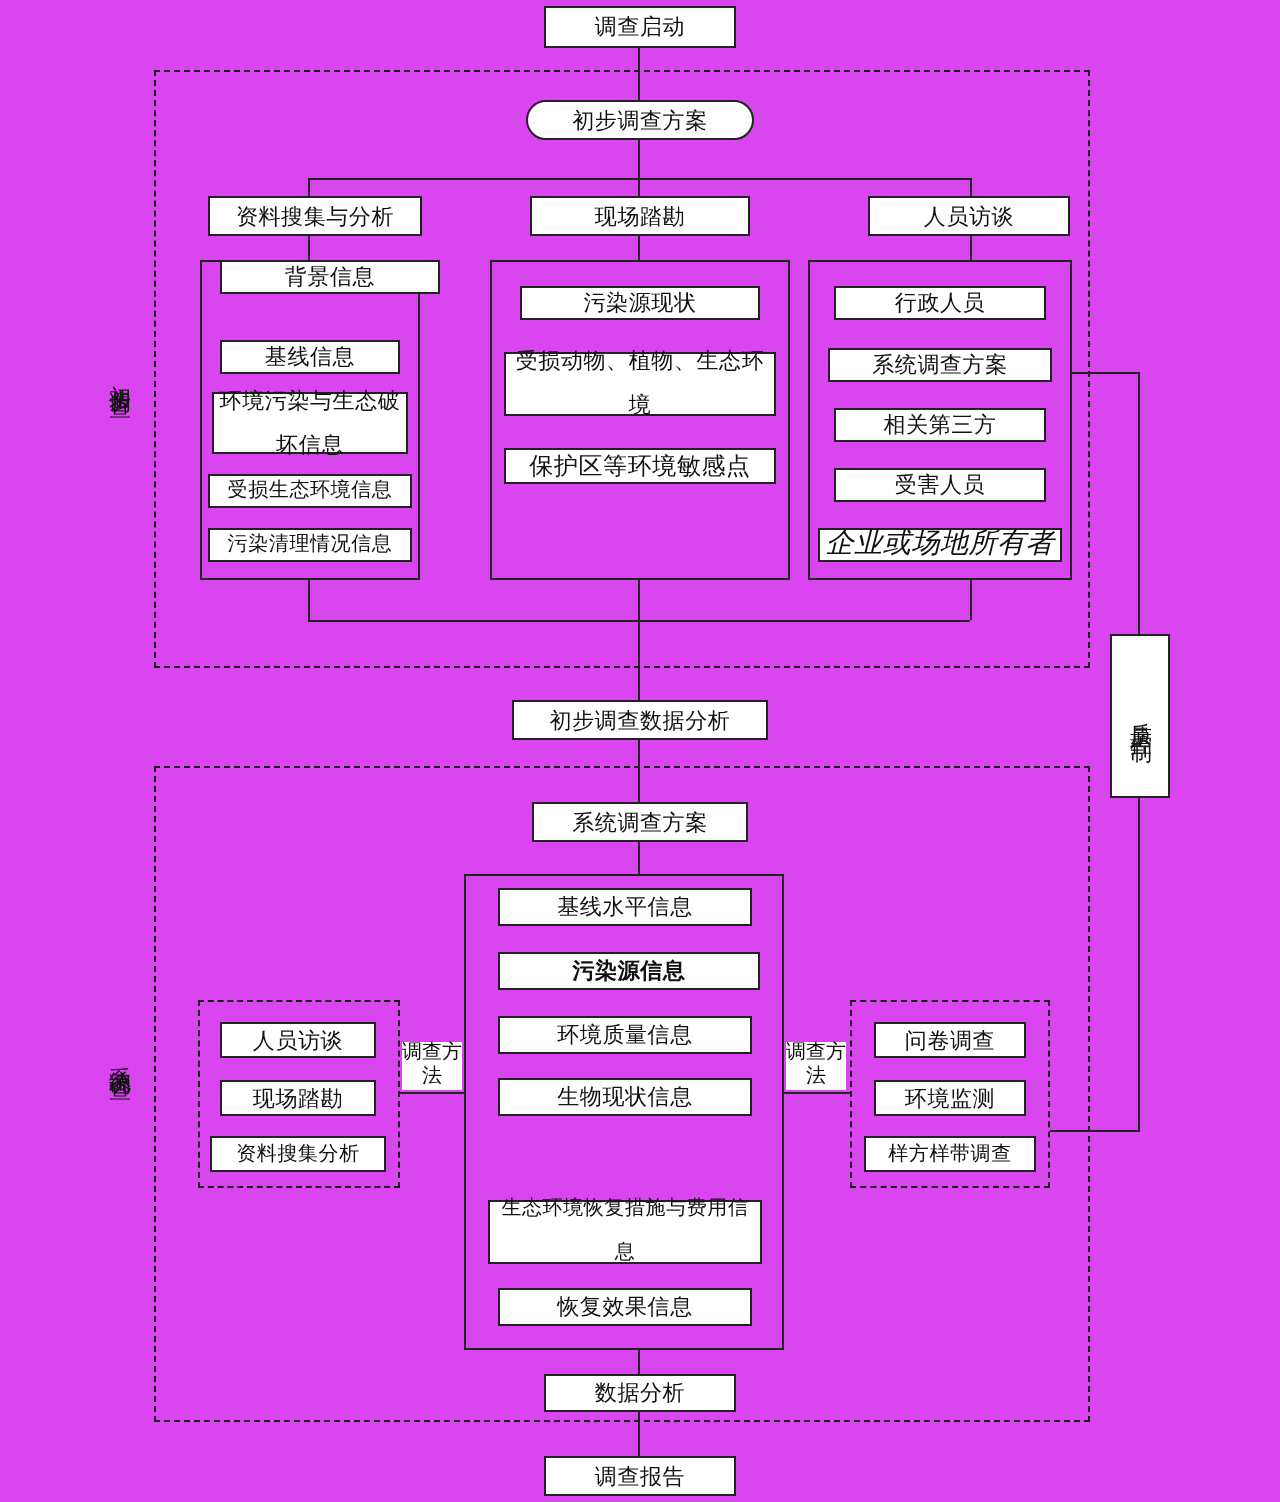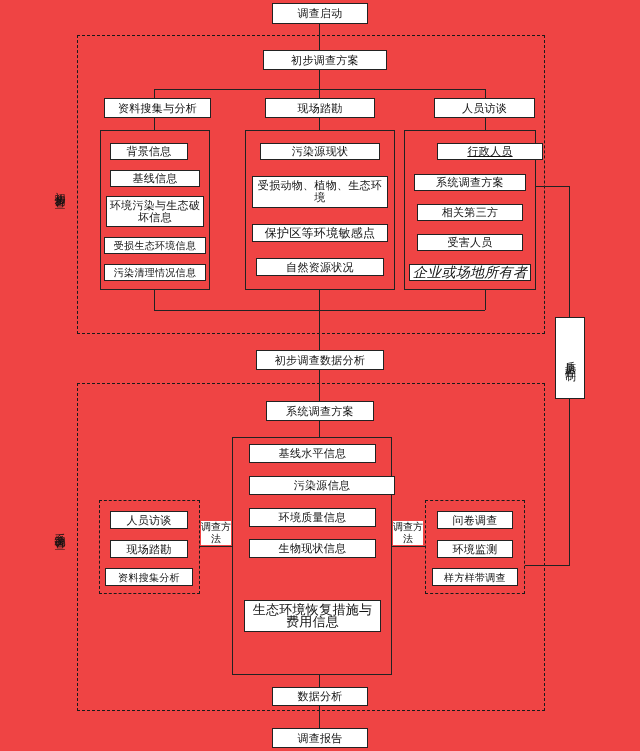--- a/index.html
+++ b/index.html
@@ -5,39 +5,39 @@
   html,body{margin:0;padding:0;background:#ffffff;}
   body{
     font-family:"DejaVu Sans","Liberation Sans",sans-serif;
     color:#111;
   }
   #page{
     position:relative;
     width:640px;
     height:751px;
     overflow:hidden;
-    background:#ef4444;
+    background:#d946ef;
   }
   
   .box{
     position:absolute;
     box-sizing:border-box;
     border:1.2px solid #222;
     background:#fff;
     display:flex;
     align-items:center;
     justify-content:center;
     text-align:center;
     font-size:11px;
     line-height:13px;
     letter-spacing:0.3px;
     padding:1px 2px;
     z-index:3;
   }
-  .box.two-line{line-height:12px;}
+  .box.two-line{line-height:22px;}
   .dashed-region{
     position:absolute;
     box-sizing:border-box;
     border:1.6px dashed #1a1a1a;
     background:transparent;
     z-index:1;
   }
   .dashed-group{
     position:absolute;
     box-sizing:border-box;
@@ -104,52 +104,51 @@
 <body>
 
 <div id="page">
 
   <div class="box" style="left:272px;top:3px;width:96px;height:21px;">调查启动</div>
   <div class="vline" style="left:319px;top:24px;height:26px;"></div>
 
   <div class="dashed-region" style="left:77px;top:35px;width:468px;height:299px;"></div>
   <div class="vlabel" style="left:52px;top:183px;width:14px;">初步调查</div>
 
-  <div class="box" style="left:263px;top:50px;width:124px;height:20px;">初步调查方案</div>
+  <div class="box" style="left:263px;top:50px;width:114px;height:20px;border-radius:10px;">初步调查方案</div>
   <div class="vline" style="left:319px;top:70px;height:19px;"></div>
 
   <div class="hline" style="left:154px;top:89px;width:331px;"></div>
   <div class="vline" style="left:154px;top:89px;height:10px;"></div>
   <div class="vline" style="left:319px;top:89px;height:10px;"></div>
   <div class="vline" style="left:485px;top:89px;height:10px;"></div>
 
   <div class="box" style="left:104px;top:98px;width:107px;height:20px;">资料搜集与分析</div>
   <div class="vline" style="left:154px;top:118px;height:12px;"></div>
 
   <div class="box" style="left:265px;top:98px;width:110px;height:20px;">现场踏勘</div>
   <div class="vline" style="left:319px;top:118px;height:12px;"></div>
 
   <div class="box" style="left:434px;top:98px;width:101px;height:20px;">人员访谈</div>
   <div class="vline" style="left:485px;top:118px;height:12px;"></div>
 
   <div class="solid-group-full" style="left:100px;top:130px;width:110px;height:160px;border-top-width:1.2px;"></div>
-  <div class="box" style="left:110px;top:143px;width:78px;height:17px;">背景信息</div>
+  <div class="box" style="left:110px;top:130px;width:110px;height:17px;">背景信息</div>
   <div class="box" style="left:110px;top:170px;width:90px;height:17px;">基线信息</div>
   <div class="box two-line" style="left:106px;top:196px;width:98px;height:31px;">环境污染与生态破坏信息</div>
   <div class="box" style="left:104px;top:237px;width:102px;height:17px;font-size:10px;">受损生态环境信息</div>
   <div class="box" style="left:104px;top:264px;width:102px;height:17px;font-size:10px;">污染清理情况信息</div>
 
   <div class="solid-group-full" style="left:245px;top:130px;width:150px;height:160px;"></div>
   <div class="box" style="left:260px;top:143px;width:120px;height:17px;text-align:right;">污染源现状</div>
   <div class="box two-line" style="left:252px;top:176px;width:136px;height:32px;">受损动物、植物、生态环境</div>
   <div class="box" style="left:252px;top:224px;width:136px;height:18px;font-size:12px;">保护区等环境敏感点</div>
-  <div class="box" style="left:256px;top:258px;width:128px;height:18px;">自然资源状况</div>
 
   <div class="solid-group-full" style="left:404px;top:130px;width:132px;height:160px;"></div>
-  <div class="box" style="left:437px;top:143px;width:106px;height:17px;text-decoration:underline;">行政人员</div>
+  <div class="box" style="left:417px;top:143px;width:106px;height:17px;">行政人员</div>
   <div class="box" style="left:414px;top:174px;width:112px;height:17px;">系统调查方案</div>
   <div class="box" style="left:417px;top:204px;width:106px;height:17px;">相关第三方</div>
   <div class="box" style="left:417px;top:234px;width:106px;height:17px;">受害人员</div>
   <div class="box" style="left:409px;top:264px;width:122px;height:17px;font-size:14px;font-style:italic;">企业或场地所有者</div>
 
   <div class="hline" style="left:154px;top:310px;width:331px;"></div>
   <div class="vline" style="left:154px;top:290px;height:20px;"></div>
   <div class="vline" style="left:319px;top:290px;height:20px;"></div>
   <div class="vline" style="left:485px;top:290px;height:20px;"></div>
   <div class="vline" style="left:319px;top:310px;height:40px;"></div>
@@ -158,24 +157,25 @@
   <div class="vline" style="left:319px;top:370px;height:31px;"></div>
 
   <div class="dashed-region" style="left:77px;top:383px;width:468px;height:328px;"></div>
   <div class="vlabel" style="left:52px;top:524px;width:14px;">系统调查</div>
 
   <div class="box" style="left:266px;top:401px;width:108px;height:20px;">系统调查方案</div>
   <div class="vline" style="left:319px;top:421px;height:16px;"></div>
 
   <div class="solid-group-full" style="left:232px;top:437px;width:160px;height:238px;"></div>
   <div class="box" style="left:249px;top:444px;width:127px;height:19px;">基线水平信息</div>
-  <div class="box" style="left:249px;top:476px;width:146px;height:19px;">污染源信息</div>
+  <div class="box" style="left:249px;top:476px;width:131px;height:19px;font-weight:bold;">污染源信息</div>
   <div class="box" style="left:249px;top:508px;width:127px;height:19px;">环境质量信息</div>
   <div class="box" style="left:249px;top:539px;width:127px;height:19px;">生物现状信息</div>
-  <div class="box two-line" style="left:244px;top:600px;width:137px;height:32px;font-size:13px;">生态环境恢复措施与费用信息</div>
+  <div class="box two-line" style="left:244px;top:600px;width:137px;height:32px;font-size:10px;">生态环境恢复措施与费用信息</div>
+  <div class="box" style="left:249px;top:644px;width:127px;height:19px;">恢复效果信息</div>
 
   <div class="dashed-group" style="left:99px;top:500px;width:101px;height:94px;"></div>
   <div class="box" style="left:110px;top:511px;width:78px;height:18px;">人员访谈</div>
   <div class="box" style="left:110px;top:540px;width:78px;height:18px;">现场踏勘</div>
   <div class="box" style="left:105px;top:568px;width:88px;height:18px;font-size:10px;">资料搜集分析</div>
 
   <div class="hline" style="left:200px;top:546px;width:32px;"></div>
   <div class="sidelabel" style="left:201px;top:521px;width:30px;">调查方法</div>
 
   <div class="dashed-group" style="left:425px;top:500px;width:100px;height:94px;"></div>

